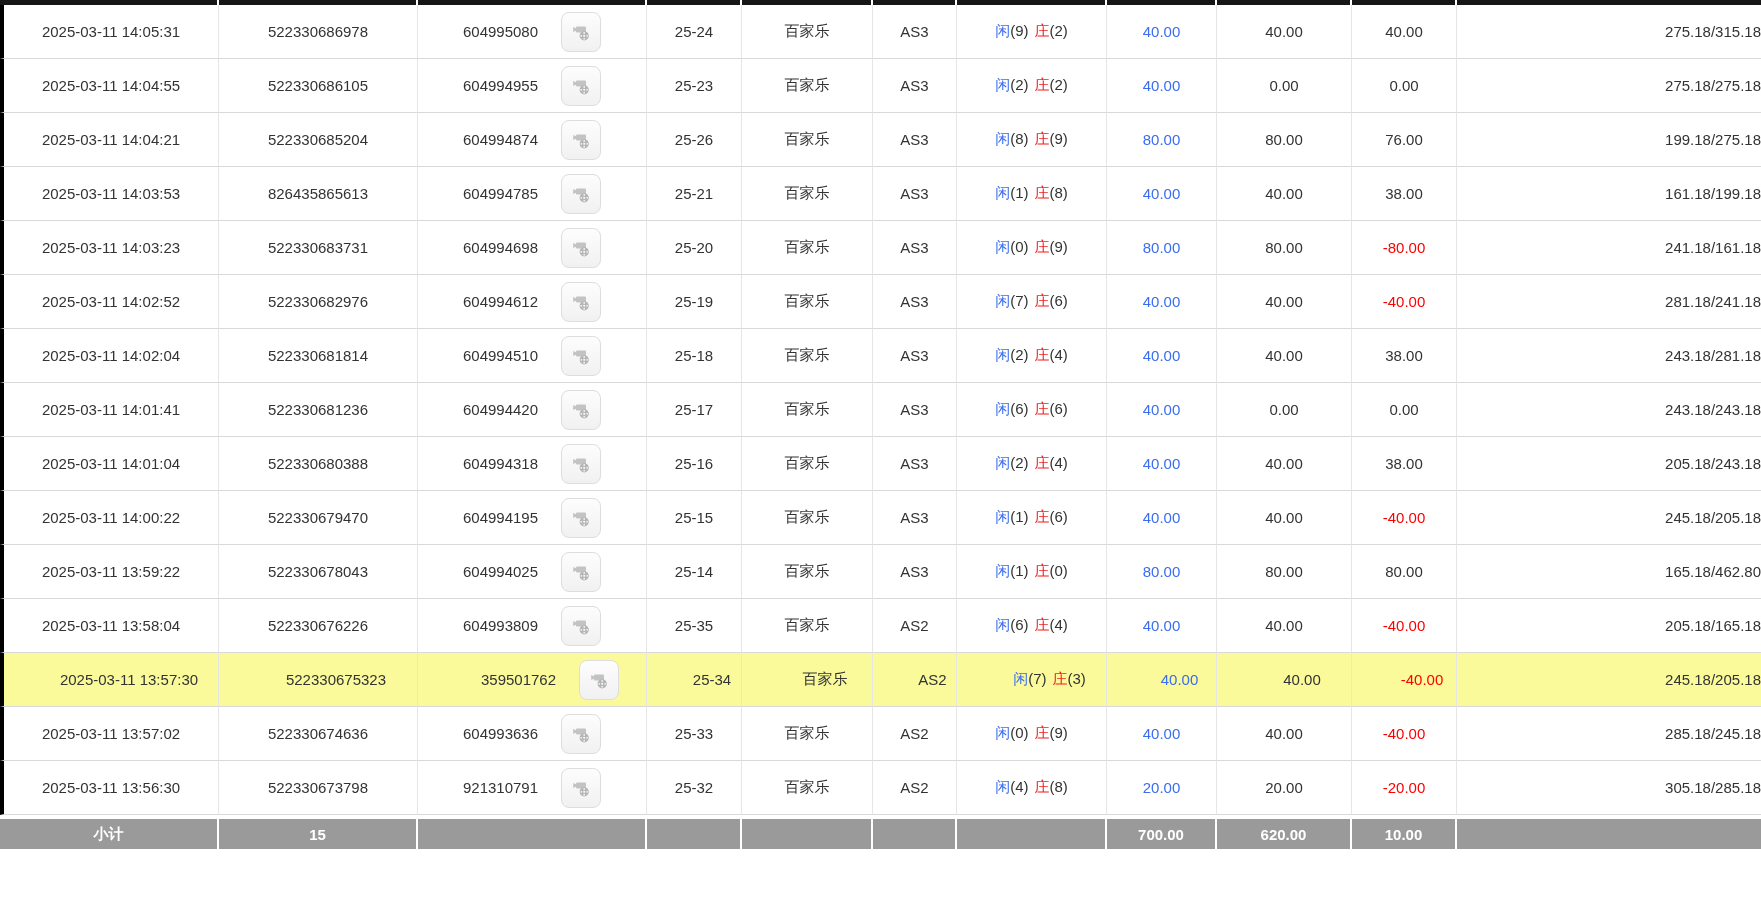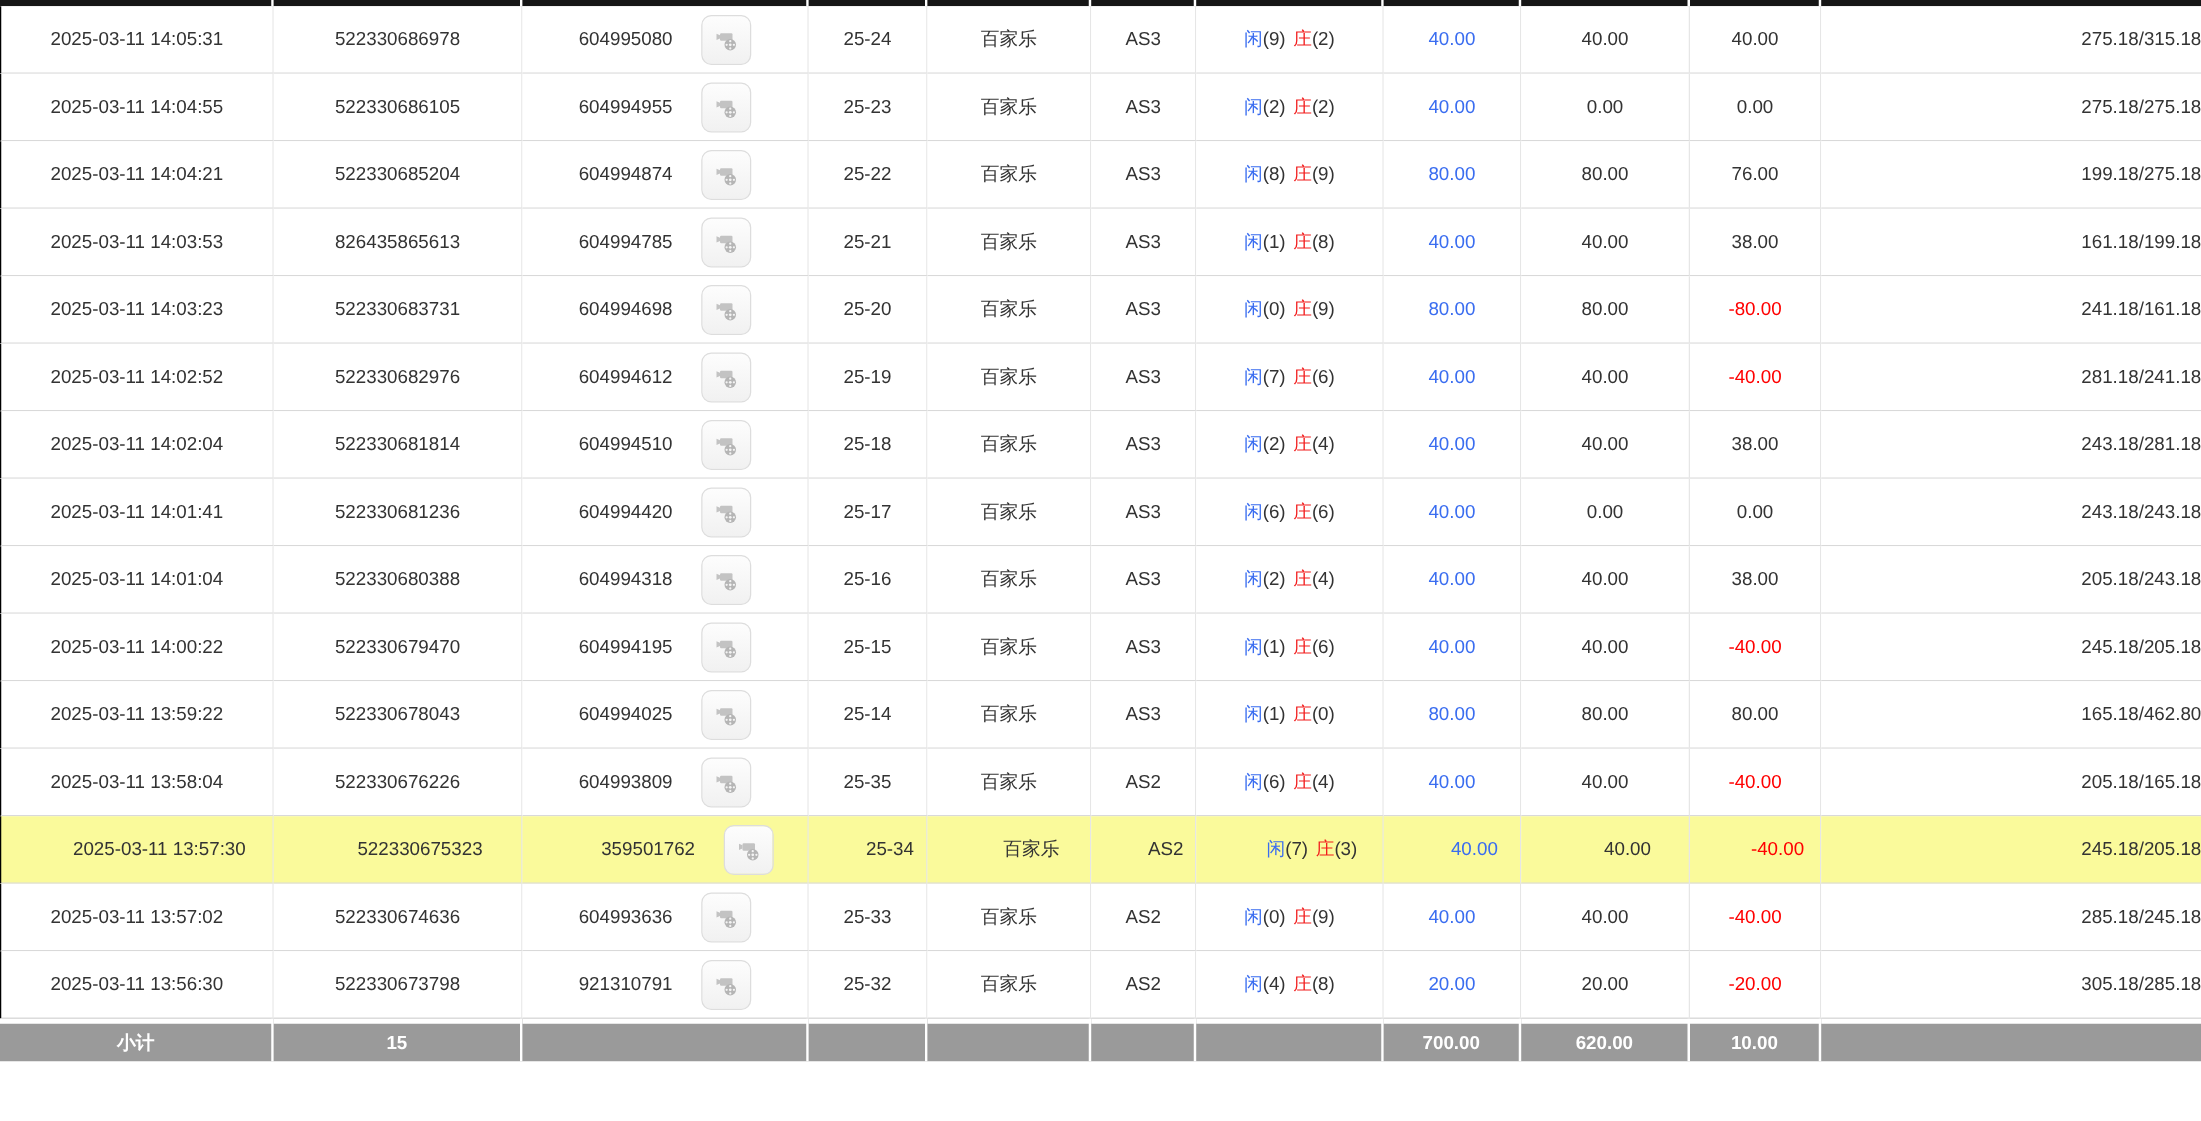--- a/index.html
+++ b/index.html
@@ -27,21 +27,21 @@
   tr.strip td { height:5px; background:var(--c-black,#161616); border-right:2px solid #fff; }
   tr.strip td:last-child { border-right:none; }
 
   
   tr.data-row td {
     height:54px;
     border-bottom:1px solid #d9d9d9;
     border-right:1px solid #e6e6e6;
     background:#fff;
   }
-  tr.data-row td:first-child { border-left:1px solid #000000; }
+  tr.data-row td:first-child { border-left:4px solid #000000; }
   tr.data-row td:last-child  { border-right:none;text-align:right; }
   tr.data-row.hl td { background:var(--c-yellow,#fafa9b);padding-left:36px; }
 
   .blue  { color:var(--c-blue,#3a6df0); }
   .neg   { color:var(--c-neg,#ff0000); }
   .result .p-label { color:var(--c-blue,#3a6df0); }
   .result .b-label { color:var(--c-red,#f21d1d); }
   .result .score   { color:var(--c-text,#333); }
   .result .sep     { display:inline-block; width:6px; }
 
@@ -181,21 +181,21 @@
             <circle cx="13.2" cy="13.8" r="4.6" fill="#b5b5b5"></circle>
             <circle cx="13.2" cy="13.8" r="1.1" fill="#f4f4f4"></circle>
             <circle cx="13.2" cy="10.9" r="0.9" fill="#f4f4f4"></circle>
             <circle cx="13.2" cy="16.7" r="0.9" fill="#f4f4f4"></circle>
             <circle cx="10.3" cy="13.8" r="0.9" fill="#f4f4f4"></circle>
             <circle cx="16.1" cy="13.8" r="0.9" fill="#f4f4f4"></circle>
           </svg>
         </span>
       </div>
     </td>
-    <td>25-22</td>
+    <td>25-26</td>
     <td>百家乐</td>
     <td>AS3</td>
     <td class="result">
       <span class="p-label">闲</span><span class="score">(8)</span><span class="sep"></span><span class="b-label">庄</span><span class="score">(9)</span>
     </td>
     <td>
       <span class="blue">80.00</span>
     </td>
     <td>80.00</td>
     <td>76.00</td>

